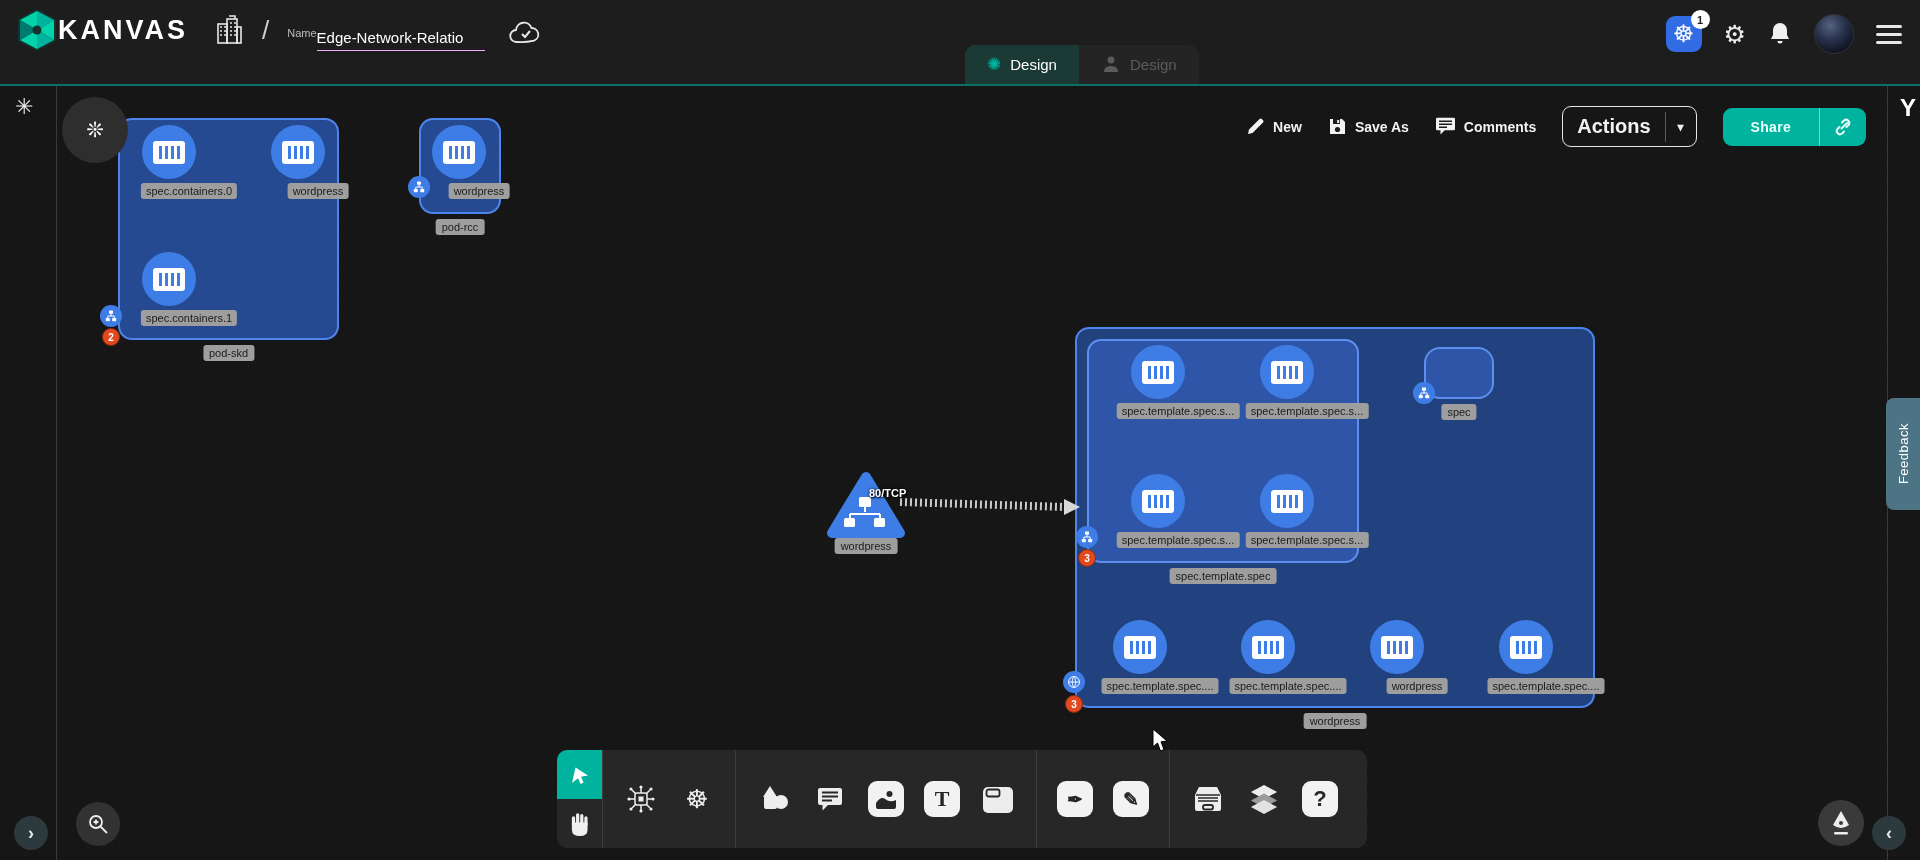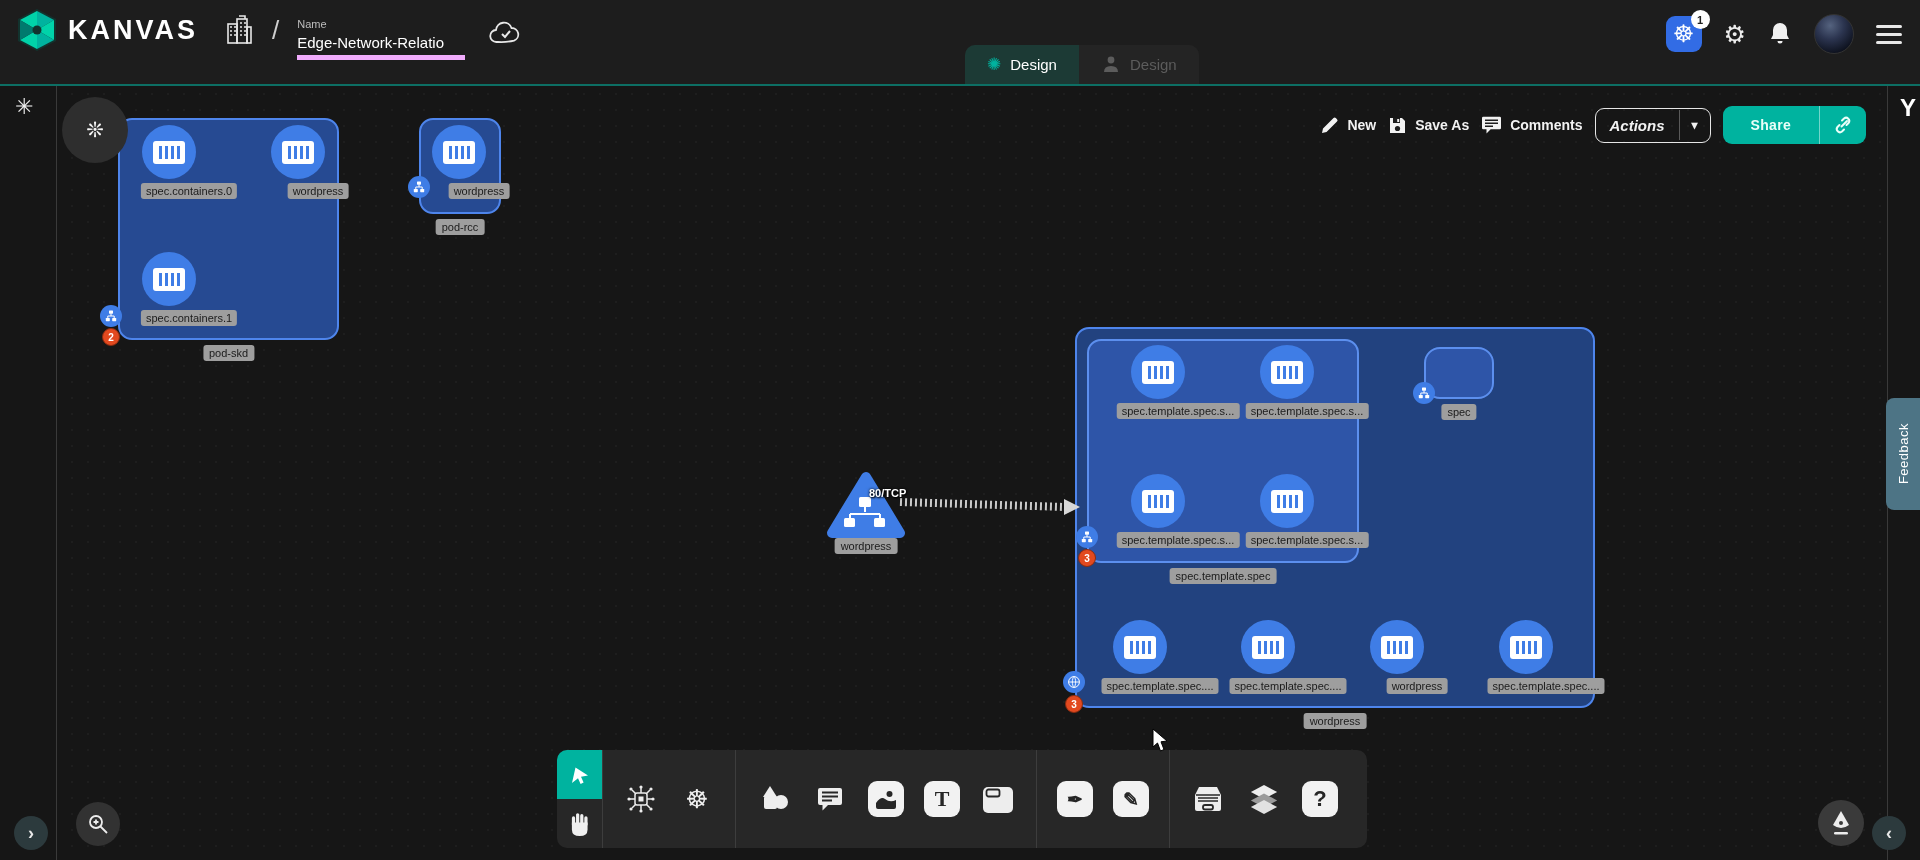--- a/index.html
+++ b/index.html
@@ -2,27 +2,27 @@
 <html><head>
 <meta charset="utf-8">
 <style>
   * { margin:0; padding:0; box-sizing:border-box; }
   html,body { width:1920px; height:860px; background:#151515; font-family:"Liberation Sans", sans-serif; overflow:hidden; }
   #app { position:relative; width:1920px; height:860px; background:#151515; }
 
   
   #header { position:absolute; left:0; top:0; width:1920px; height:86px; background:#1d1d1d; border-bottom:2px solid rgba(0,179,159,.55); z-index:30; }
   .hdr-left { position:absolute; left:16px; top:0; height:60px; display:flex; align-items:center; gap:14px; }
-  .brand { display:flex; align-items:center; gap:10px; }
+  .brand { display:flex; align-items:center; }
   .brand-text { color:#fff; font-size:27px; font-weight:bold; letter-spacing:3px; }
   .org-icon { margin-left:12px; }
   .slash { color:#cfcfcf; font-size:26px; font-weight:300; margin:0 4px; }
-  .name-wrap { display:flex; flex-direction:column; margin-top:17px; }
+  .name-wrap { display:flex; margin-top:17px; }
   .name-label { color:#bdbdbd; font-size:11px; margin-bottom:2px; }
-  .name-input { background:transparent; border:none; border-bottom:5px solid #f0abfc; color:#fff; font-size:15px; width:168px; padding:2px 0 4px 0; outline:none; font-family:"Liberation Sans",sans-serif;}
+  .name-input { background:transparent; border:none; border-bottom:1px solid #f0abfc; color:#fff; font-size:15px; width:168px; padding:2px 0 4px 0; outline:none; font-family:"Liberation Sans",sans-serif;}
   .cloud { margin-left:10px; margin-top:8px; }
 
   
   .tabs { position:absolute; left:965px; bottom:0; display:flex; background:#242424; border-radius:10px 10px 0 0; overflow:hidden; }
   .tab { display:flex; align-items:center; gap:9px; padding:9px 22px; font-size:15px; cursor:pointer; }
   .tab.active { background:#1c3a35; color:#fff; }
   .tab.inactive { background:#242424; color:#5c5c5c; }
   .spiral { color:#00b39f; font-size:17px; }
 
   .hdr-right { position:absolute; right:18px; top:14px; display:flex; align-items:center; gap:22px; }
@@ -44,24 +44,24 @@
   .round-btn { position:absolute; border-radius:50%; display:flex; align-items:center; justify-content:center; z-index:12; cursor:pointer; }
   .chev-btn { width:34px; height:34px; background:#2c3a3d; color:#e8e8e8; font-size:18px; font-weight:bold; }
   .zoom-btn { width:44px; height:44px; background:#323232; }
   .ink-btn  { width:46px; height:46px; background:#3a3a3a; }
 
   .feedback { position:absolute; right:0; top:312px; width:34px; height:112px; background:#4d7485; color:#fff;
               border-radius:8px 0 0 8px; display:flex; align-items:center; justify-content:center; z-index:12; cursor:pointer; }
   .feedback span { writing-mode:vertical-rl; transform:rotate(180deg); font-size:13px; letter-spacing:.5px; }
 
   
-  .action-bar { position:absolute; right:54px; top:20px; display:flex; align-items:center; gap:12px; z-index:15; color:#f2f2f2; font-size:14px; font-weight:bold; }
+  .action-bar { position:absolute; right:54px; top:20px; display:flex; align-items:center; gap:26px; z-index:15; color:#f2f2f2; font-size:14px; font-weight:bold; }
   .ab-item { display:flex; align-items:center; gap:8px; cursor:pointer; }
   .actions-btn { display:flex; align-items:center; border:1px solid #e6e6e6; border-radius:9px; overflow:hidden; }
-  .actions-main { padding:8px 14px; font-size:15px;font-style:italic; }
+  .actions-main { padding:8px 14px; font-size:20px; }
   .actions-caret { padding:8px 12px; border-left:1px solid #5a5a5a; font-size:12px; }
   .share-btn { display:flex; align-items:center; background:#00b39f; border-radius:9px; overflow:hidden; color:#eafff9; }
   .share-main { padding:9px 28px; font-size:14px; letter-spacing:.3px; }
   .share-link { padding:9px 13px; border-left:1px solid rgba(255,255,255,.45); display:flex; align-items:center; }
 
   
   .canvas-gear { position:absolute; left:62px; top:11px; width:66px; height:66px; border-radius:50%; background:#2e2e2e;
                  display:flex; align-items:center; justify-content:center; color:#f5f5f5; font-size:21px; z-index:5; }
 
   

